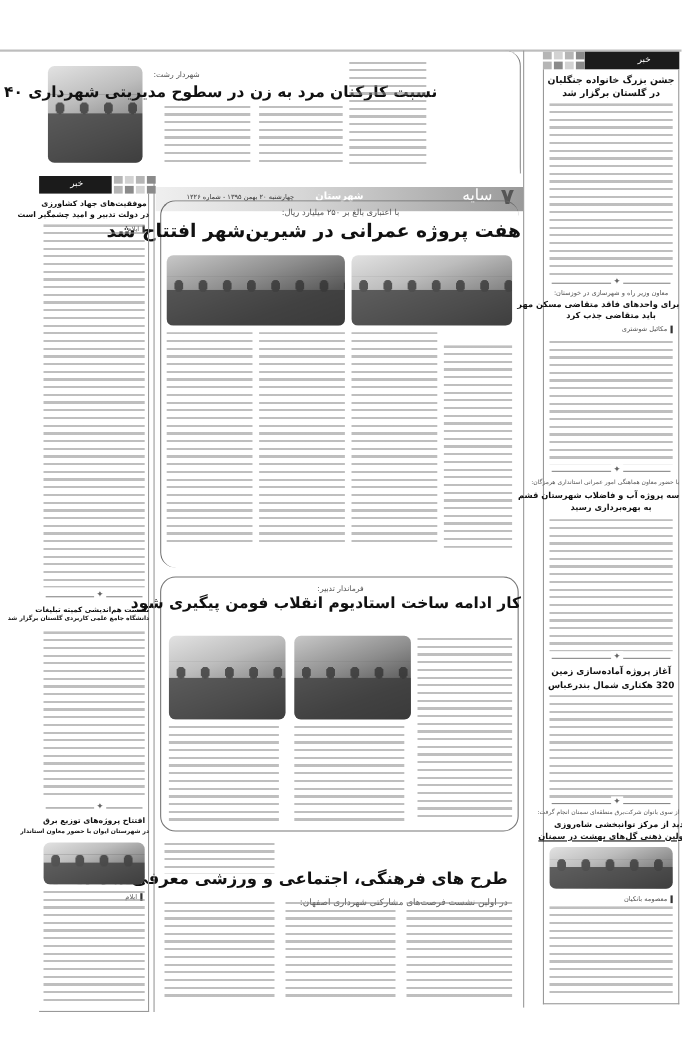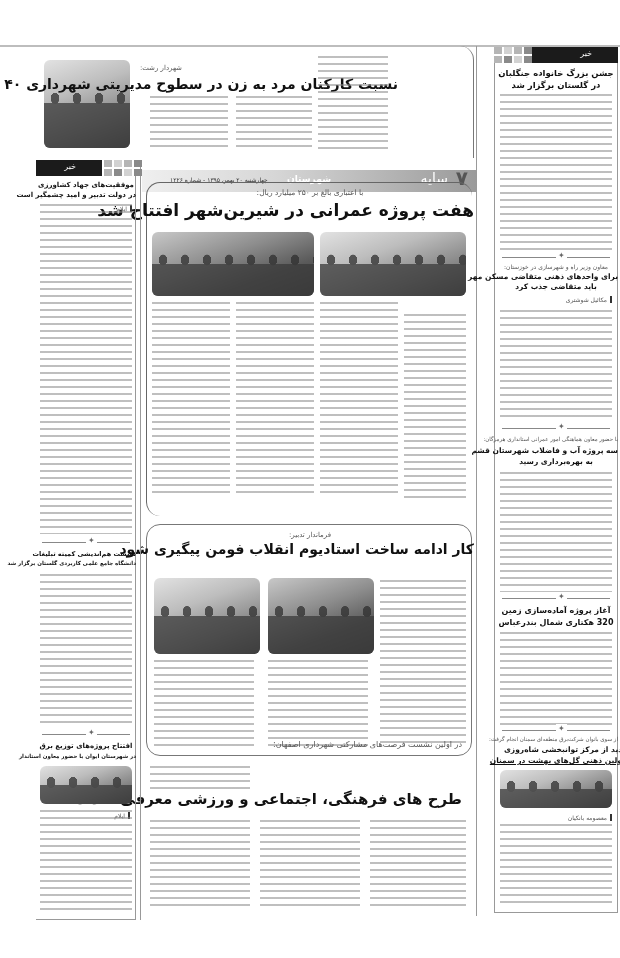--- a/index.html
+++ b/index.html
@@ -87,21 +87,21 @@
 <div class="photo light" style="left:154px; top:578px; width:106px; height:76px;">
     <div class="figs"></div>
   </div>
 <div class="photo" style="left:268px; top:578px; width:106px; height:76px;">
     <div class="figs"></div>
   </div>
 <div class="body-text" style="left:154px; top:660px; width:100px; height:88px;"></div>
 <div class="body-text" style="left:268px; top:660px; width:100px; height:88px;"></div>
 <div class="body-text" style="left:380px; top:580px; width:86px; height:168px;"></div>
 
-<div class="kicker" style="right:158px; top:740px; font-size:8px;text-align:center;">در اولین نشست فرصت‌های مشارکتی شهرداری اصفهان:</div>
+<div class="kicker" style="right:158px; top:816px; font-size:8px;text-align:center;">در اولین نشست فرصت‌های مشارکتی شهرداری اصفهان:</div>
 <div class="headline" style="right:158px; top:790px; font-size:15px;">طرح های فرهنگی، اجتماعی و ورزشی معرفی شدند</div>
 <div class="body-text" style="left:150px; top:766px; width:100px; height:28px;"></div>
 <div class="body-text" style="left:150px; top:820px; width:100px; height:88px;"></div>
 <div class="body-text" style="left:260px; top:820px; width:100px; height:88px;"></div>
 <div class="body-text" style="left:370px; top:820px; width:96px; height:88px;"></div>
 
 <div class="vrule" style="left:476px; top:46px; height:870px;"></div>
 <div class="khabar-tag" style="left:532px; top:47px; width:86px;">
   <span style="right:26px;">خبر</span>
 </div>
@@ -116,21 +116,21 @@
     <i></i>
   </div>
 <div class="side-box" style="left:494px; top:63px; width:124px; height:850px;"></div>
 
 <div class="headline" style="left:494px; width:124px; top:68px; font-size:8.5px;">جشن بزرگ خانواده جنگلبان</div>
 <div class="headline" style="left:494px; width:124px; top:80px; font-size:8.5px;">در گلستان برگزار شد</div>
 <div class="body-text" style="left:500px; top:94px; width:112px; height:158px;"></div>
 <div class="divider-dot" style="left:502px; width:108px; top:257px;"></div>
 
 <div class="kicker" style="left:494px; width:124px; text-align:center; top:263px; font-size:6px;">معاون وزیر راه و شهرسازی در خوزستان:</div>
-<div class="headline" style="left:494px; width:124px; top:272px; font-size:7.5px;">برای واحدهای ذهنی متقاضی مسکن مهر</div>
+<div class="headline" style="left:494px; width:124px; top:272px; font-size:7.5px;">برای واحدهای فاقد متقاضی مسکن مهر</div>
 <div class="headline" style="left:494px; width:124px; top:282px; font-size:7.5px;">باید متقاضی جذب کرد</div>
 <div class="author-tag" style="right:8px; top:296px;">مکائیل شوشتری</div>
 <div class="body-text" style="left:500px; top:310px; width:112px; height:112px;"></div>
 <div class="divider-dot" style="left:502px; width:108px; top:428px;"></div>
 
 <div class="kicker" style="left:494px; width:124px; text-align:center; top:436px; font-size:5.5px;">با حضور معاون هماهنگی امور عمرانی استانداری هرمزگان:</div>
 <div class="headline" style="left:494px; width:124px; top:446px; font-size:7.5px;">سه پروژه آب و فاضلاب شهرستان قشم</div>
 <div class="headline" style="left:494px; width:124px; top:457px; font-size:7.5px;">به بهره‌برداری رسید</div>
 <div class="body-text" style="left:500px; top:472px; width:112px; height:120px;"></div>
 <div class="divider-dot" style="left:502px; width:108px; top:598px;"></div>

